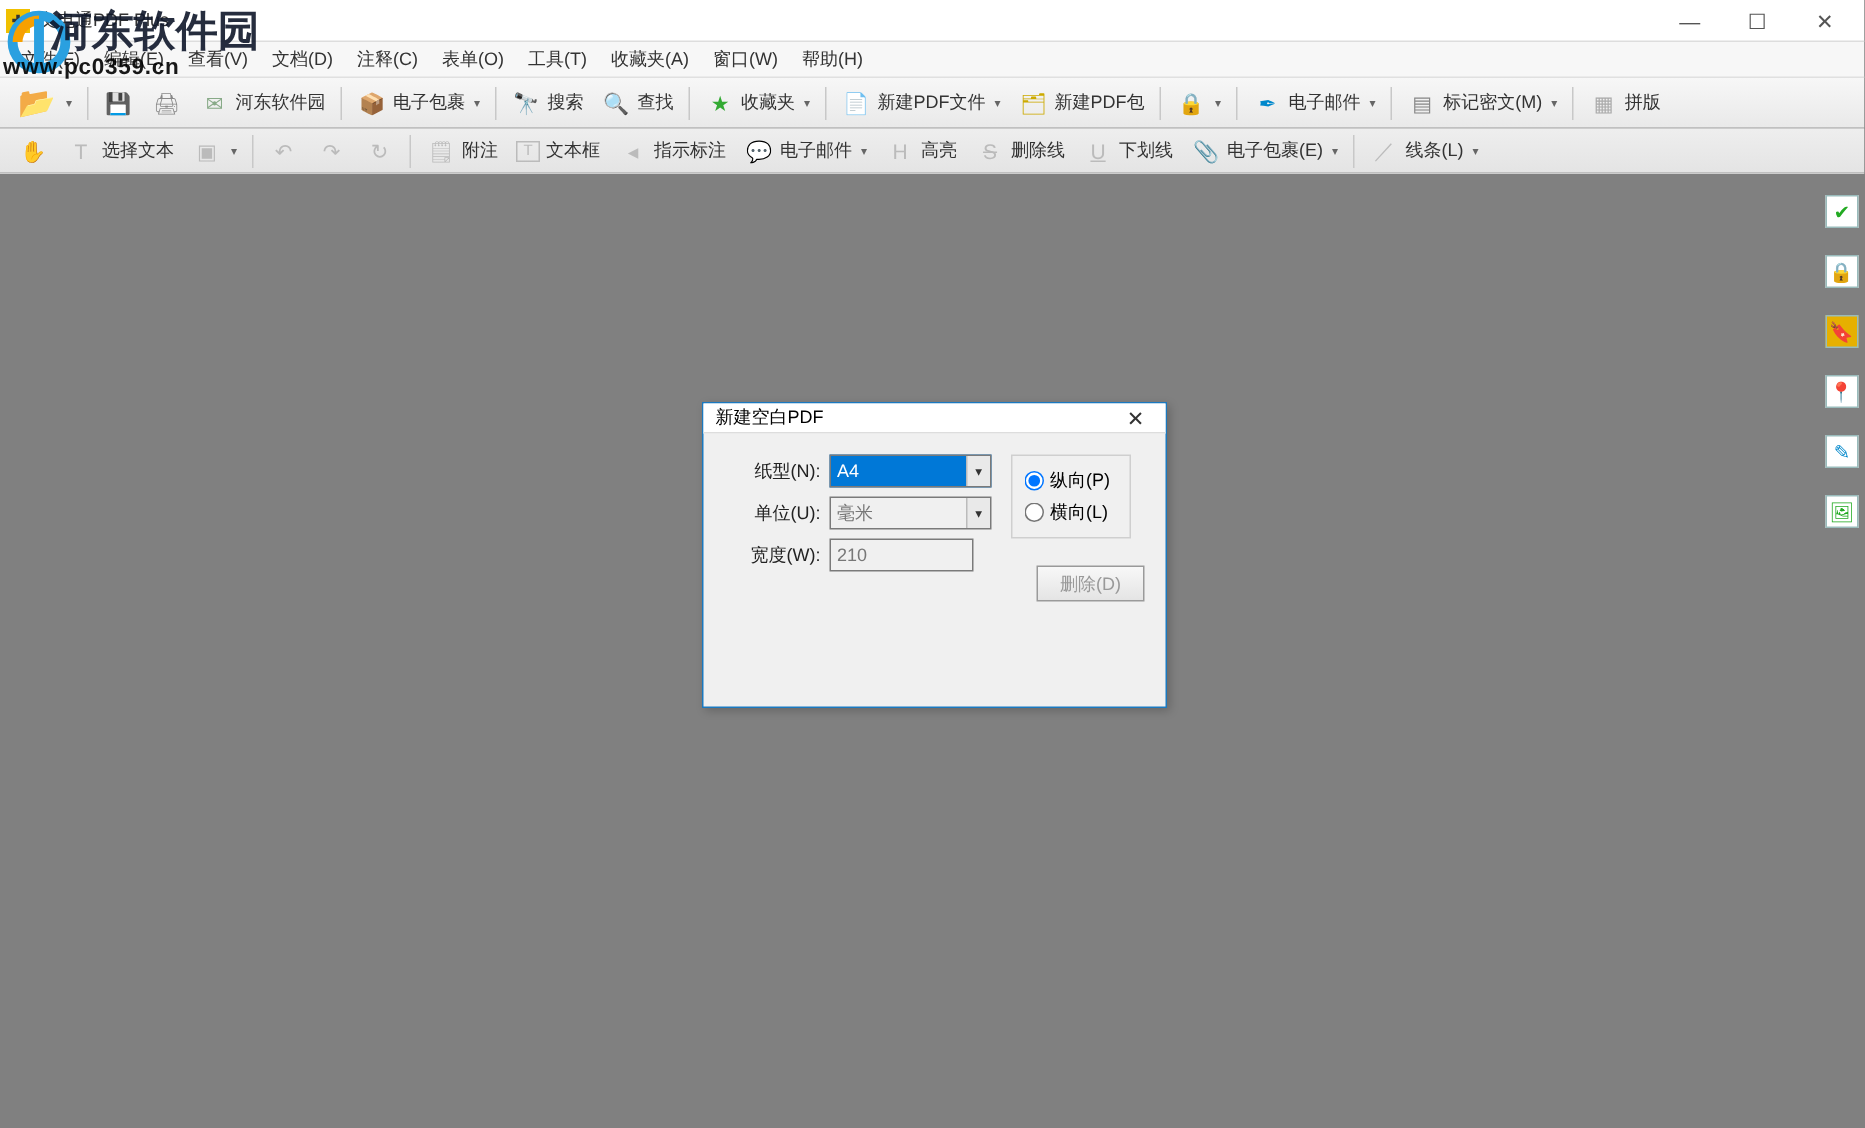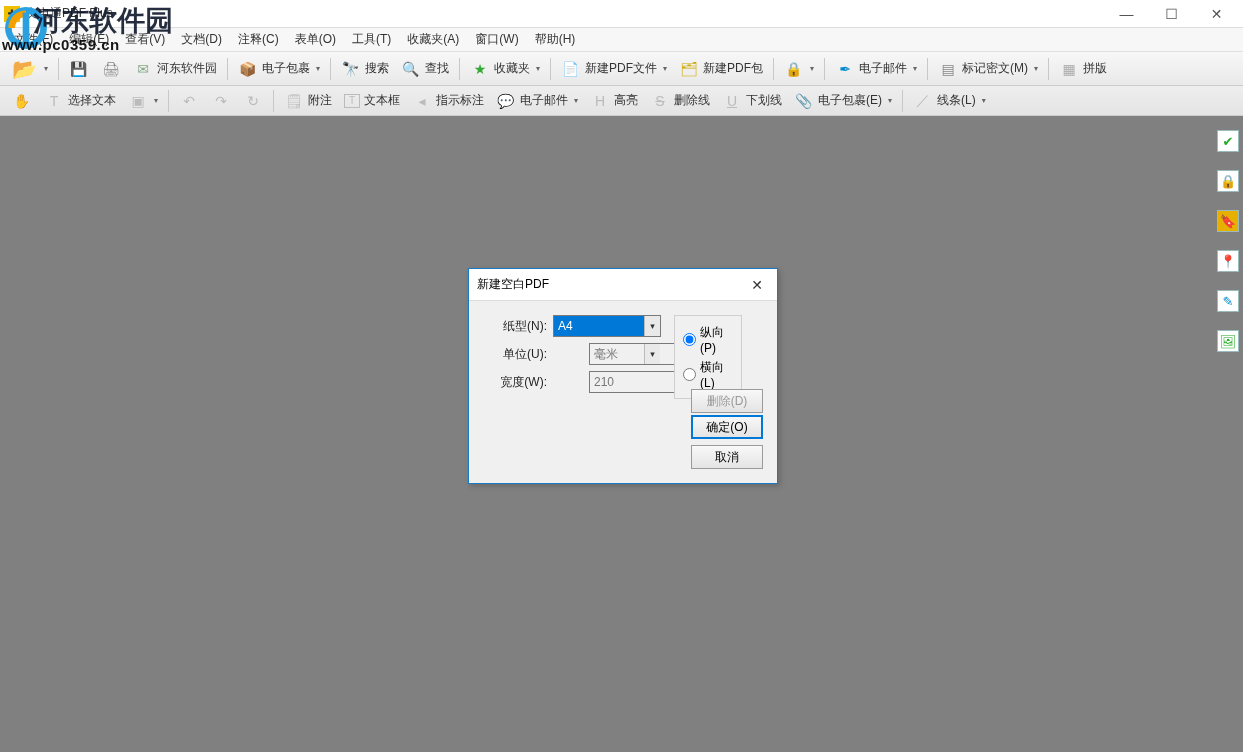--- a/index.html
+++ b/index.html
@@ -29,32 +29,32 @@
   .tbtn { display: flex; align-items: center; gap: 4px; padding: 2px 6px; height: 26px; cursor: default; }
   .tbtn .caret { font-size: 8px; color: #666; margin-left: 2px; }
   .sep { width: 1px; height: 22px; background: #c8c8c8; margin: 0 4px; }
   .ic { width: 20px; height: 20px; display: inline-flex; align-items: center; justify-content: center; font-size: 14px; }
   .ic22 { width: 26px; height: 26px; }
 
   
   .sidepanel { position: absolute; right: 2px; top: 130px; width: 26px; display: flex; flex-direction: column; gap: 18px; align-items: center; }
   .sideic { width: 22px; height: 22px; background: #fff; border: 1px solid #9bb; display: flex; align-items: center; justify-content: center; font-size: 13px; }
   .dialog { position: absolute; left: 468px; top: 268px; width: 310px; background: #f0f0f0; border: 1px solid #1a79c0; box-shadow: 2px 2px 6px rgba(0,0,0,.2); font-size: 12px; }
-  .dlg-title { height: 32px; background: #fff; display: flex; align-items: center; justify-content: space-between; padding: 0 8px; border-bottom: 1px solid #ddd; }
+  .dlg-title { height: 20px; background: #fff; display: flex; align-items: center; justify-content: space-between; padding: 0 8px; border-bottom: 1px solid #ddd; }
   .dlg-close { width: 24px; height: 20px; display: flex; align-items: center; justify-content: center; font-size: 14px; color: #333; }
   .dlg-body { padding: 14px 14px 24px 14px; }
   .form-row { display: flex; align-items: center; margin-bottom: 6px; }
   .form-row label { width: 70px; text-align: right; padding-right: 6px; color: #222; }
-  .form-row .field { width: 117px; height: 22px; border: 1px solid #7a7a7a; background: #fff; font-size: 12px; padding: 0 4px; }
-  .form-row .field[disabled] { background: #f0f0f0; color: #777; margin-left: 36px; }
+  .form-row .field { width: 96px; height: 22px; border: 1px solid #7a7a7a; background: #fff; font-size: 12px; padding: 0 4px; }
+  .form-row .field[disabled] { background: #f0f0f0; color: #777; }
   .form-row .combo { position: relative; width: 108px; }
   .form-row .combo .field { width: 100%; padding-right: 18px; }
   .form-row .combo .cbtn { position: absolute; right: 1px; top: 1px; width: 16px; height: 20px; background: #e9e9e9; border-left: 1px solid #bbb; display: flex; align-items: center; justify-content: center; font-size: 9px; color: #333; }
   .field.highlight { background: #0078d7; color: #fff; }
-  .orient { position: absolute; left: 205px; top: 44px; border: 1px solid #cfcfcf; padding: 8px 10px 8px 8px; background: #f0f0f0; width: 68px; }
+  .orient { position: absolute; left: 205px; top: 44px; border: 1px solid #cfcfcf; padding: 8px 10px 8px 8px; background: #f0f0f0; width: 80px; }
   .orient .r { display: flex; align-items: center; gap: 4px; margin-bottom: 4px; font-size: 12px; }
   .orient input[type=radio] { margin: 0; }
   .dlg-btn { height: 24px; min-width: 72px; background: linear-gradient(#f8f8f8,#e4e4e4); border: 1px solid #9a9a9a; font-size: 12px; display: inline-flex; align-items: center; justify-content: center; padding: 0 10px; }
   .dlg-btn.primary { border: 2px solid #0078d7; }
   .dlg-btn[disabled] { color: #999; }
   .chk-row { display: flex; align-items: center; gap: 6px; margin-top: 8px; }
   .bot-btns { position: absolute; right: 14px; bottom: 14px; display: flex; flex-direction: column; gap: 6px; }
 
 </style>
 </head>
@@ -273,19 +273,15 @@
       <div class="r" style="margin-bottom:0">
           <input type="radio" name="ori" style="">
           <span>横向(L)</span>
         </div>
     </div>
 
     <div style="position:absolute; right:14px; top:88px;">
       <button class="dlg-btn" disabled="">删除(D)</button>
     </div>
 
-    <div class="bot-btns">
-      <button class="dlg-btn primary">确定(O)</button>
-      <button class="dlg-btn">取消</button>
-    </div>
 
   </div>
 </div>
 
 </body></html>

